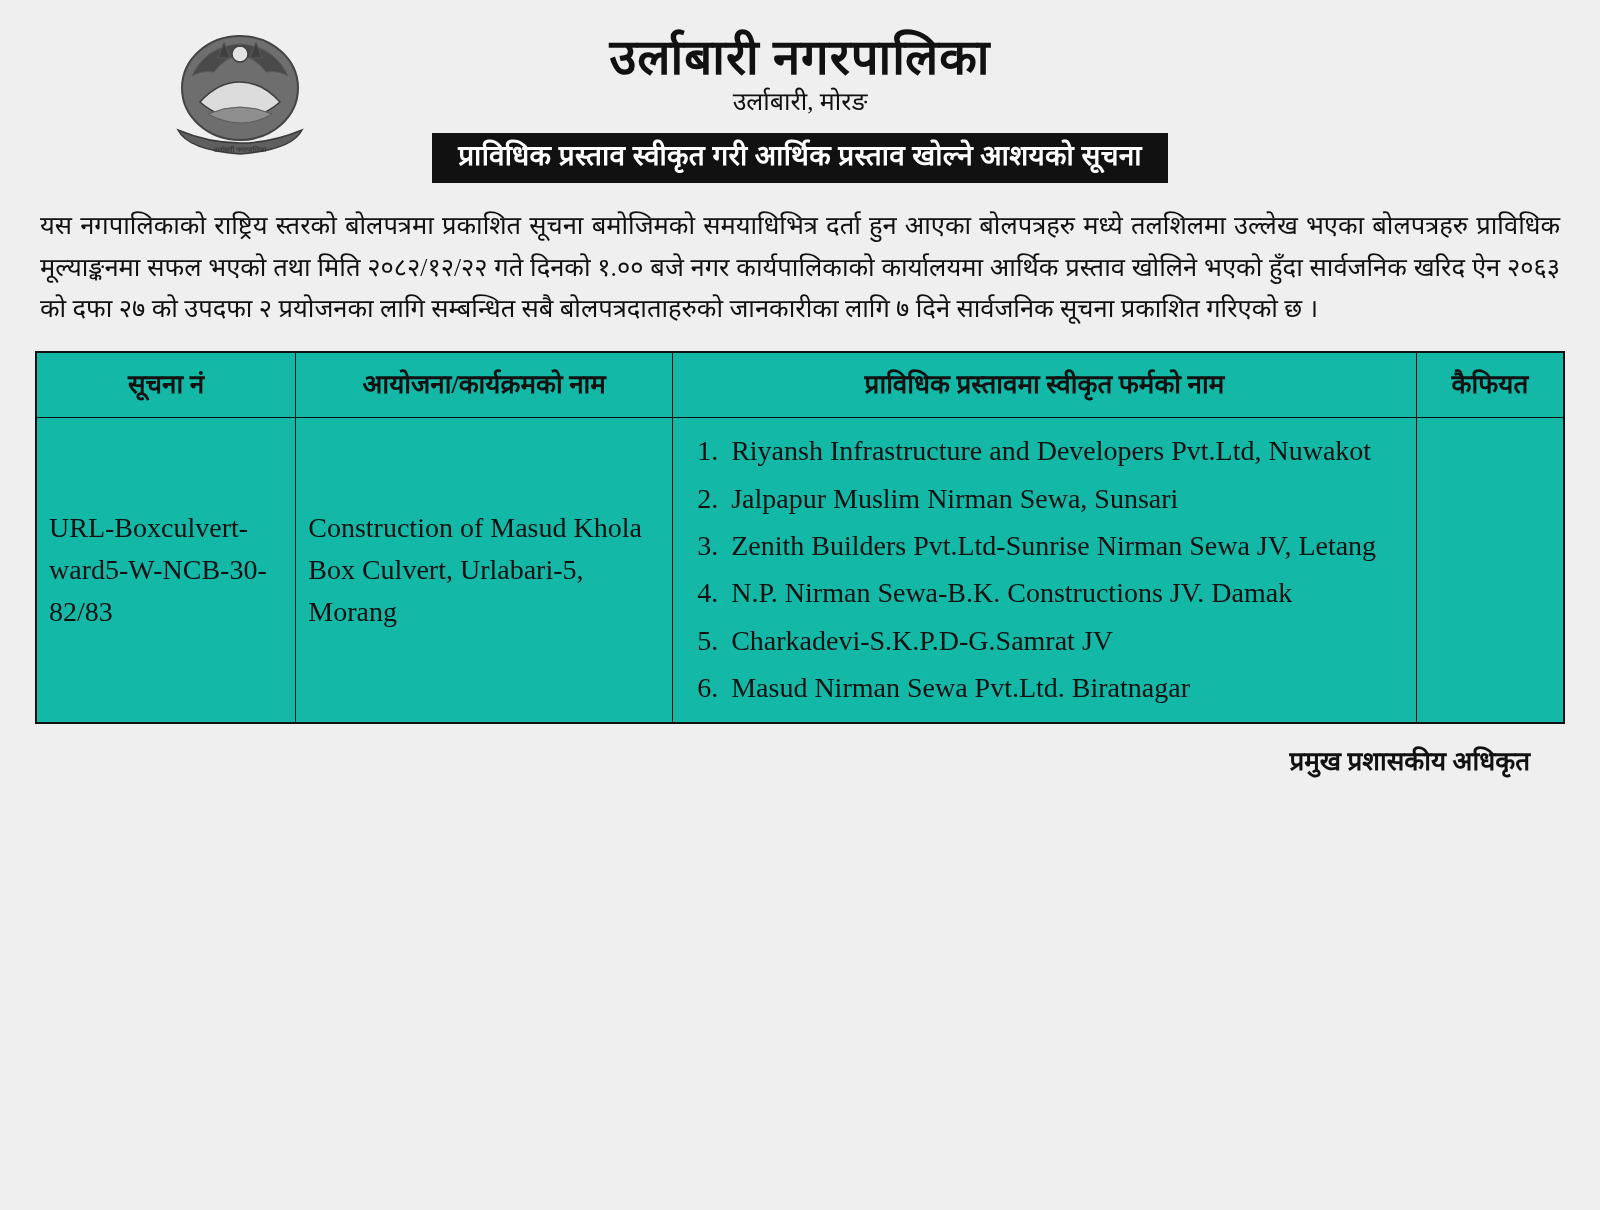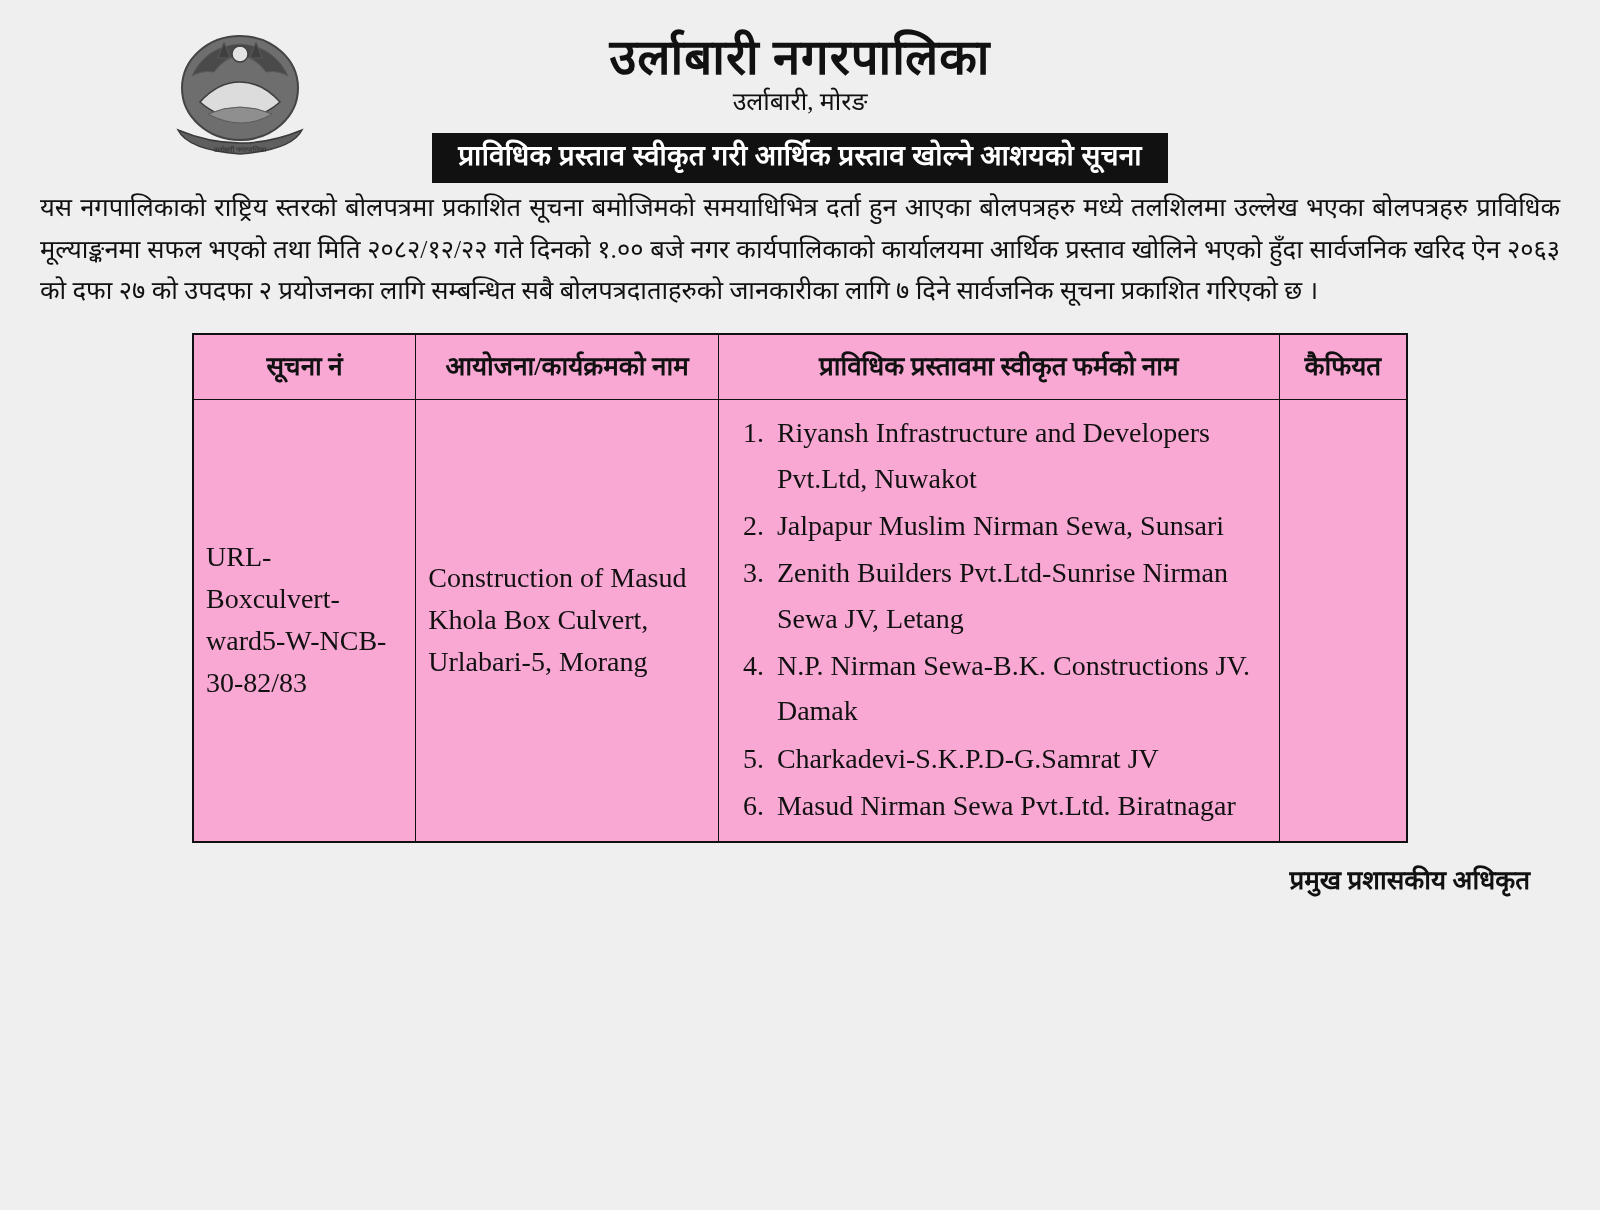--- a/index.html
+++ b/index.html
@@ -79,34 +79,34 @@
   }
   .pub-date {
     margin-top: 20px;
     font-size: 27px;
     font-weight: bold;
     text-align: center;
   }
 
   
   .body-text {
-    margin: 4px 10px 0 10px;
+    margin: 22px 10px 0 10px;
     font-size: 25.5px;
     line-height: 1.62;
     text-align: justify;
     text-justify: inter-word;
   }
 
   
   table.notice {
     margin: 22px auto 0 auto;
-    width: 1216px;
+    width: 1530px;
     border-collapse: collapse;
     border: 2px solid #111;
-    background: #f9a8d4;
+    background: #14b8a6;
   }
   table.notice th, table.notice td {
     border: 1.5px solid #111;
     vertical-align: middle;
     padding: 10px 12px;
   }
   table.notice th {
     font-size: 26px;
     font-weight: bold;
     text-align: center;

